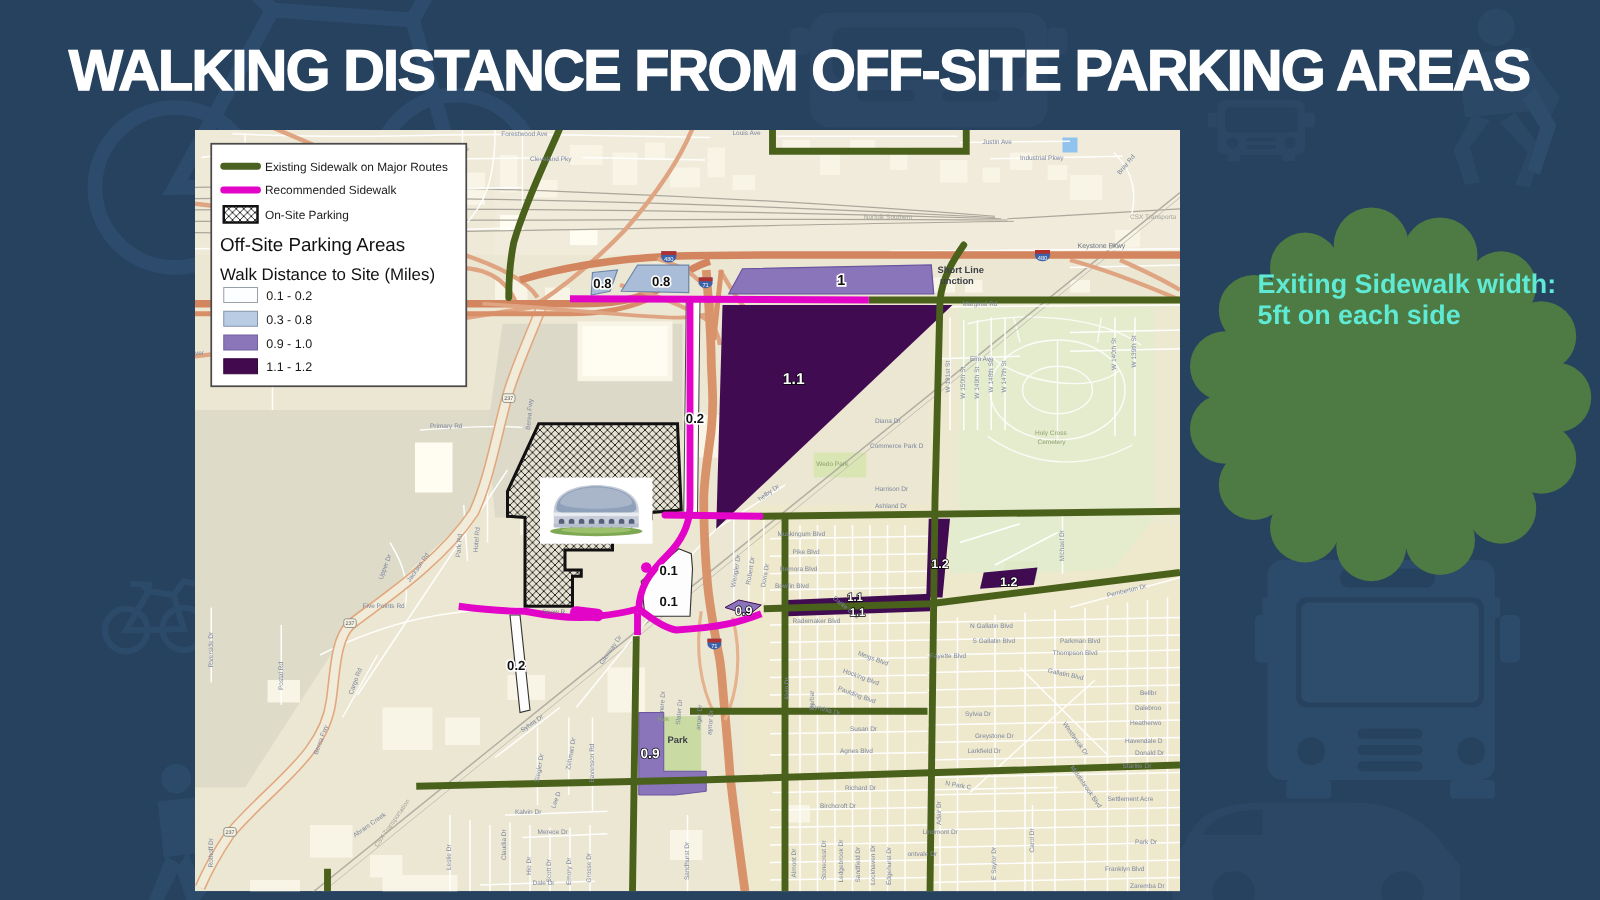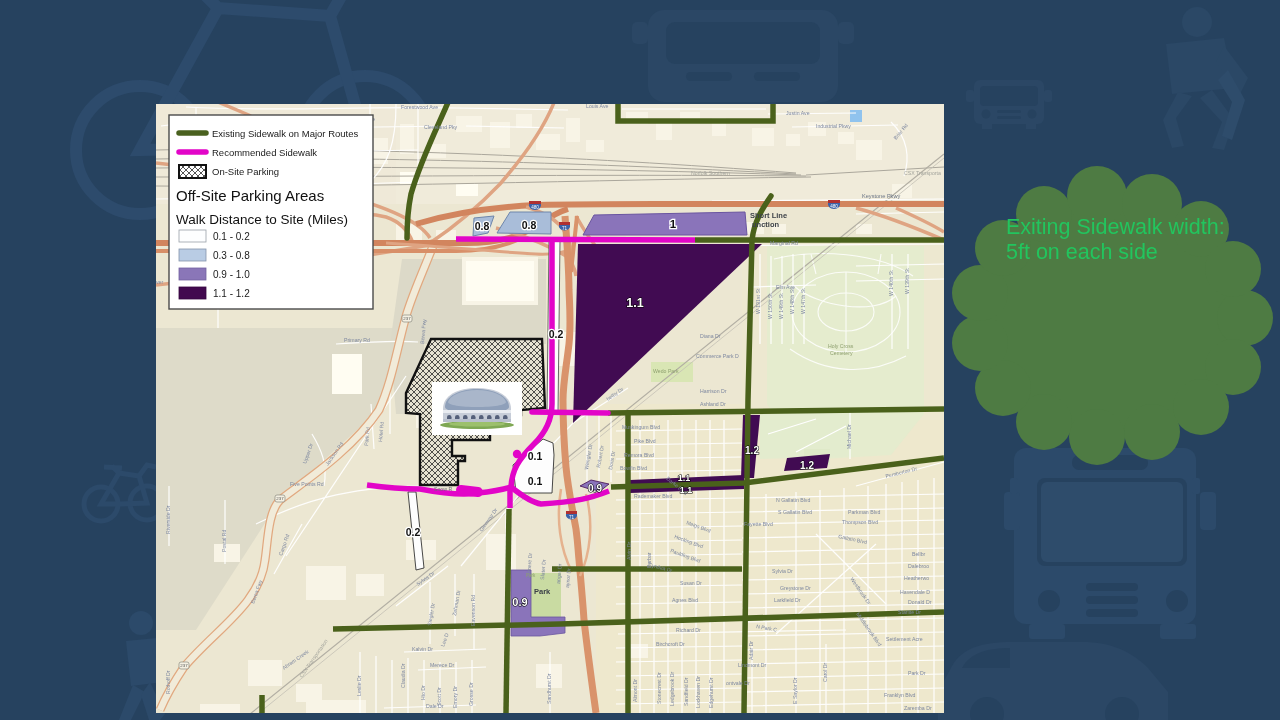--- a/index.html
+++ b/index.html
@@ -1,18 +1,18 @@
 <!DOCTYPE html>
 <html><head>
 <meta charset="utf-8">
 <style>
 html,body{margin:0;padding:0;background:#26425f;}
 #page{position:relative;width:1280px;height:720px;overflow:hidden;background:#26425f;font-family:"Liberation Sans",sans-serif;}
 #title{position:absolute;left:55px;top:29px;color:#ffffff;font-weight:700;font-size:46px;letter-spacing:-1.3px;white-space:nowrap;font-family:"Liberation Sans",sans-serif;-webkit-text-stroke:1.1px #ffffff;}
-.ct{position:absolute;color:#22c55e;font-weight:400;font-size:21.5px;line-height:25.4px;left:1006px;width:260px;}
+.ct{position:absolute;color:#5eead4;font-weight:700;font-size:21.5px;line-height:25.4px;left:1006px;width:260px;}
 </style>
 </head>
 <body>
 <div id="page">
 
 <svg style="position:absolute;left:0;top:0" width="1280" height="720" viewBox="0 0 1280 720">
 <g fill="none" stroke="#2d4b6c" stroke-width="12">
 
 <circle cx="140" cy="150" r="64"></circle>
 <circle cx="365" cy="140" r="64"></circle>
@@ -95,20 +95,21 @@
 <g fill="#2b4765">
 <path d="M938,692 L952,666 C962,648 982,642 1012,642 L1082,642 C1112,642 1132,652 1148,668 L1168,692 L1168,720 L938,720 Z"></path>
 </g>
 <g fill="#26425f">
 <circle cx="987" cy="714" r="17"></circle>
 <circle cx="1122" cy="714" r="17"></circle>
 <path d="M962,668 C970,652 990,648 1010,648 L1010,668 Z"></path>
 </g>
 </svg>
 
+<div id="title">WALKING DISTANCE FROM OFF-SITE PARKING AREAS</div>
 
 <svg id="map" style="position:absolute;left:156px;top:104px" width="788" height="609" viewBox="0 0 788 609">
 <defs>
 <pattern id="xhatch" width="6" height="6" patternUnits="userSpaceOnUse">
 <path d="M0,0 L6,6 M6,0 L0,6" stroke="#1c1c1c" stroke-width="0.75" fill="none"></path>
 </pattern>
 </defs>
 
 <rect x="0" y="0" width="788" height="609" fill="#ece7d2"></rect>
 <rect x="0" y="0" width="788" height="100" fill="#f0ebda"></rect>

